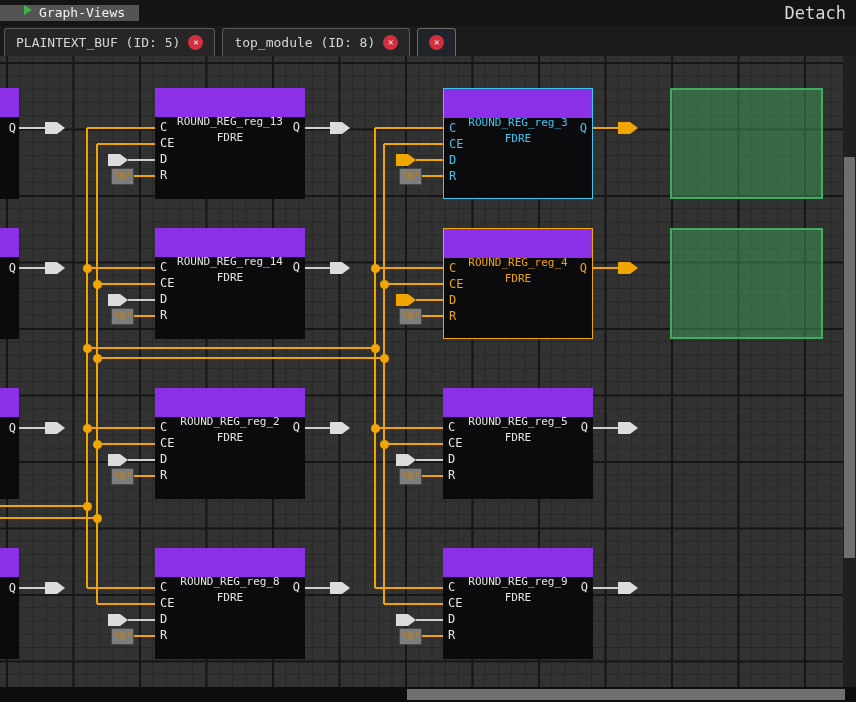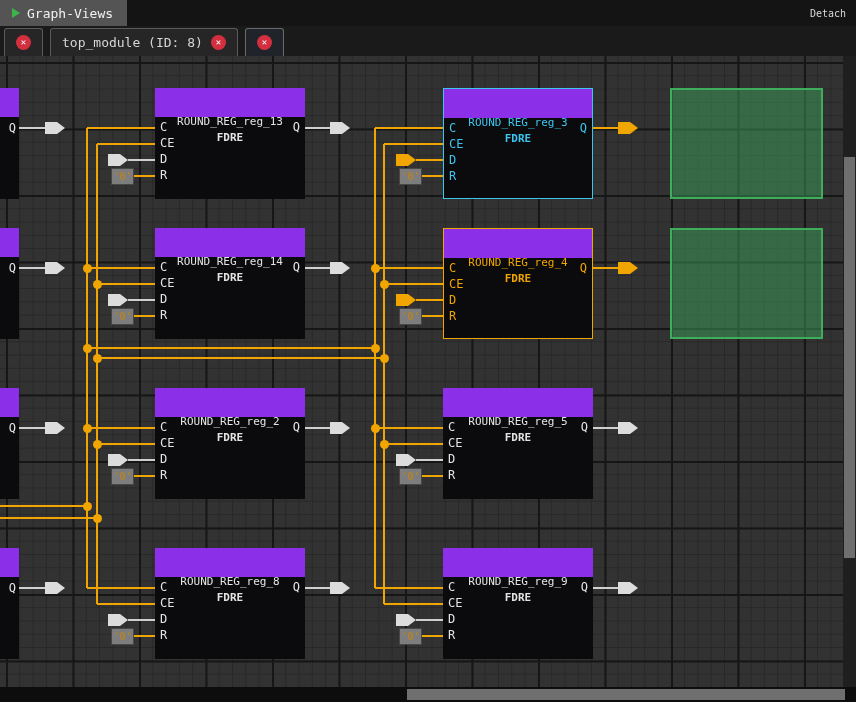--- a/index.html
+++ b/index.html
@@ -1,45 +1,45 @@
 <!DOCTYPE html>
 <html><head>
 <meta charset="utf-8">
 <style>
   html,body{margin:0;padding:0;background:#101010;}
   *{box-sizing:border-box;font-family:"DejaVu Sans Mono","Liberation Mono",monospace;}
   #app{position:relative;width:856px;height:702px;background:#141414;overflow:hidden;}
 
   
   #titlebar{position:absolute;left:0;top:0;width:856px;height:26px;background:#141414;display:flex;align-items:center;}
-  #gv-tab{height:26px;background:#545454;display:flex;align-items:center;padding:0 14px 0 12px;gap:7px;}
+  #gv-tab{height:16px;background:#545454;display:flex;align-items:flex-start;padding:0 14px 0 24px;gap:7px;}
   #gv-tab .play{width:0;height:0;border-left:8px solid #3cb44a;border-top:5px solid transparent;border-bottom:5px solid transparent;}
   #gv-tab .t{color:#f2f2f2;font-size:13px;}
-  #detach{margin-left:auto;color:#d8d8d8;font-size:10px;padding:0 10px;cursor:default;}
+  #detach{margin-left:auto;color:#d8d8d8;font-size:17px;padding:0 10px;cursor:default;}
 
   
   #tabbar{position:absolute;left:0;top:26px;width:856px;height:30px;background:#1a1a1a;display:flex;align-items:flex-end;gap:7px;padding-left:4px;}
   .tab{height:28px;background:#262626;border:1px solid #5a5a5a;border-bottom:none;border-radius:3px 3px 0 0;display:flex;align-items:center;gap:8px;padding:0 11px;color:#d6d6d6;font-size:13px;white-space:nowrap;}
   .tab.active{background:#20242a;border-color:#6a6a6a;}
   .closebtn{width:15px;height:15px;border-radius:50%;background:#d32f3f;color:#fff;font-size:9px;line-height:15px;text-align:center;font-weight:bold;}
 
   
   #canvas{position:absolute;left:0;top:56px;width:856px;height:646px;overflow:hidden;
     background-color:#323232;
     background-image:
       linear-gradient(#161616 2px, transparent 2px),
       linear-gradient(90deg,#161616 2px, transparent 2px),
       linear-gradient(#282828 1px, transparent 1px),
       linear-gradient(90deg,#282828 1px, transparent 1px);
     background-size:66.5px 66.5px,66.5px 66.5px,13.3px 13.3px,13.3px 13.3px;
     background-position:6px 6px,6px 6px,6px 6px,6px 6px;}
   .node{position:absolute;width:150px;height:111px;background:#0b0b0d;}
   .node .hdr{position:absolute;left:0;top:0;right:0;height:29px;background:#8b2fe8;}
   .node .title{position:absolute;left:0;top:27px;width:100%;text-align:center;font-size:11px;color:#e4e4e4;}
-  .node .sub{position:absolute;left:0;top:43px;width:100%;text-align:center;font-size:11px;color:#e4e4e4;font-weight:bold;}
+  .node .sub{position:absolute;left:0;top:43px;width:100%;text-align:center;font-size:11px;color:#e4e4e4;}
   .plabel{position:absolute;font-size:12px;color:#e4e4e4;}
   .wire{position:absolute;}
   .dot{position:absolute;width:9px;height:9px;border-radius:50%;}
   .marker{position:absolute;width:20px;height:12px;clip-path:polygon(0 0,60% 0,100% 50%,60% 100%,0 100%);}
   .constbox{position:absolute;width:23px;height:17px;background:#7d7d7d;border:1px solid #474747;color:#c8850a;font-size:10px;text-align:center;line-height:15px;}
   .selbox{position:absolute;width:153px;height:111px;background:rgba(62,160,90,0.5);border:2px solid #3fae5c;}
   
   #vtrack{position:absolute;right:0;top:0;width:13px;height:631px;background:#1f1f1f;}
   #vthumb{position:absolute;right:1px;top:101px;width:11px;height:401px;background:#6f6f6f;}
   #htrack{position:absolute;left:0;top:631px;width:856px;height:15px;background:#0d0d0d;}
@@ -53,20 +53,21 @@
   <div id="titlebar">
     <div id="gv-tab">
       <span class="play"></span>
       <span class="t">Graph-Views</span>
     </div>
     <span id="detach">Detach</span>
   </div>
 
   <div id="tabbar">
       <div class="tab">
+        <span>PLAINTEXT_BUF (ID: 5)</span>
         <span class="closebtn" style="background: rgb(211, 47, 63);">✕</span>
       </div>
       <div class="tab">
         <span>top_module (ID: 8)</span>
         <span class="closebtn" style="background: rgb(211, 47, 63);">✕</span>
       </div>
       <div class="tab active">
         <span class="closebtn" style="background: rgb(211, 47, 63);">✕</span>
       </div>
     </div>

